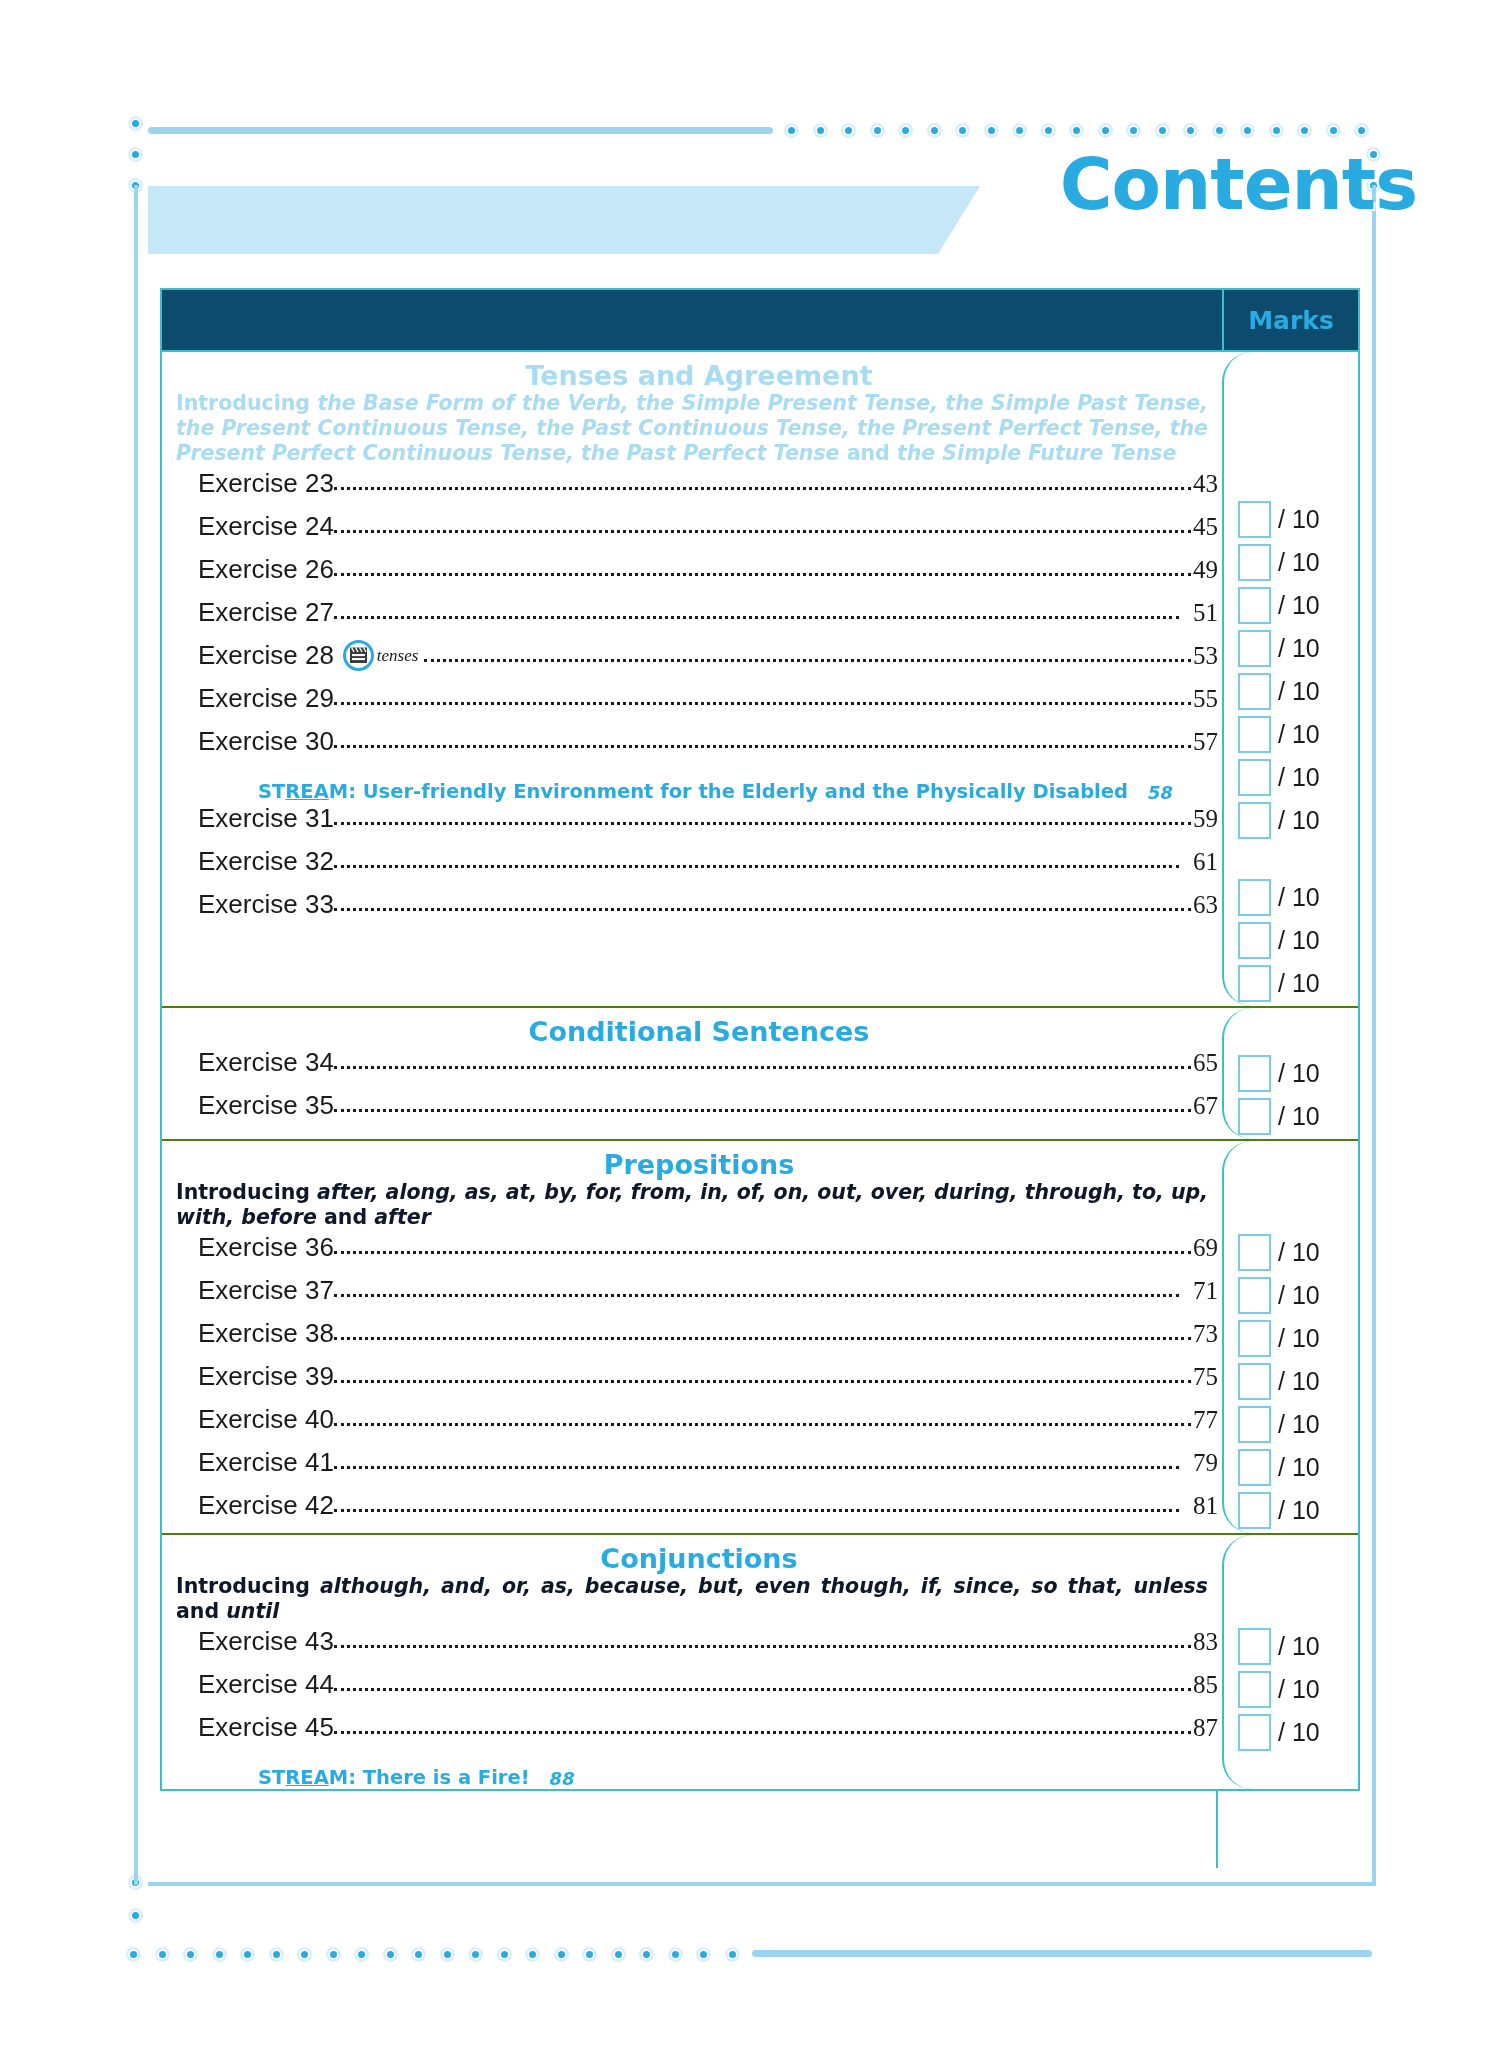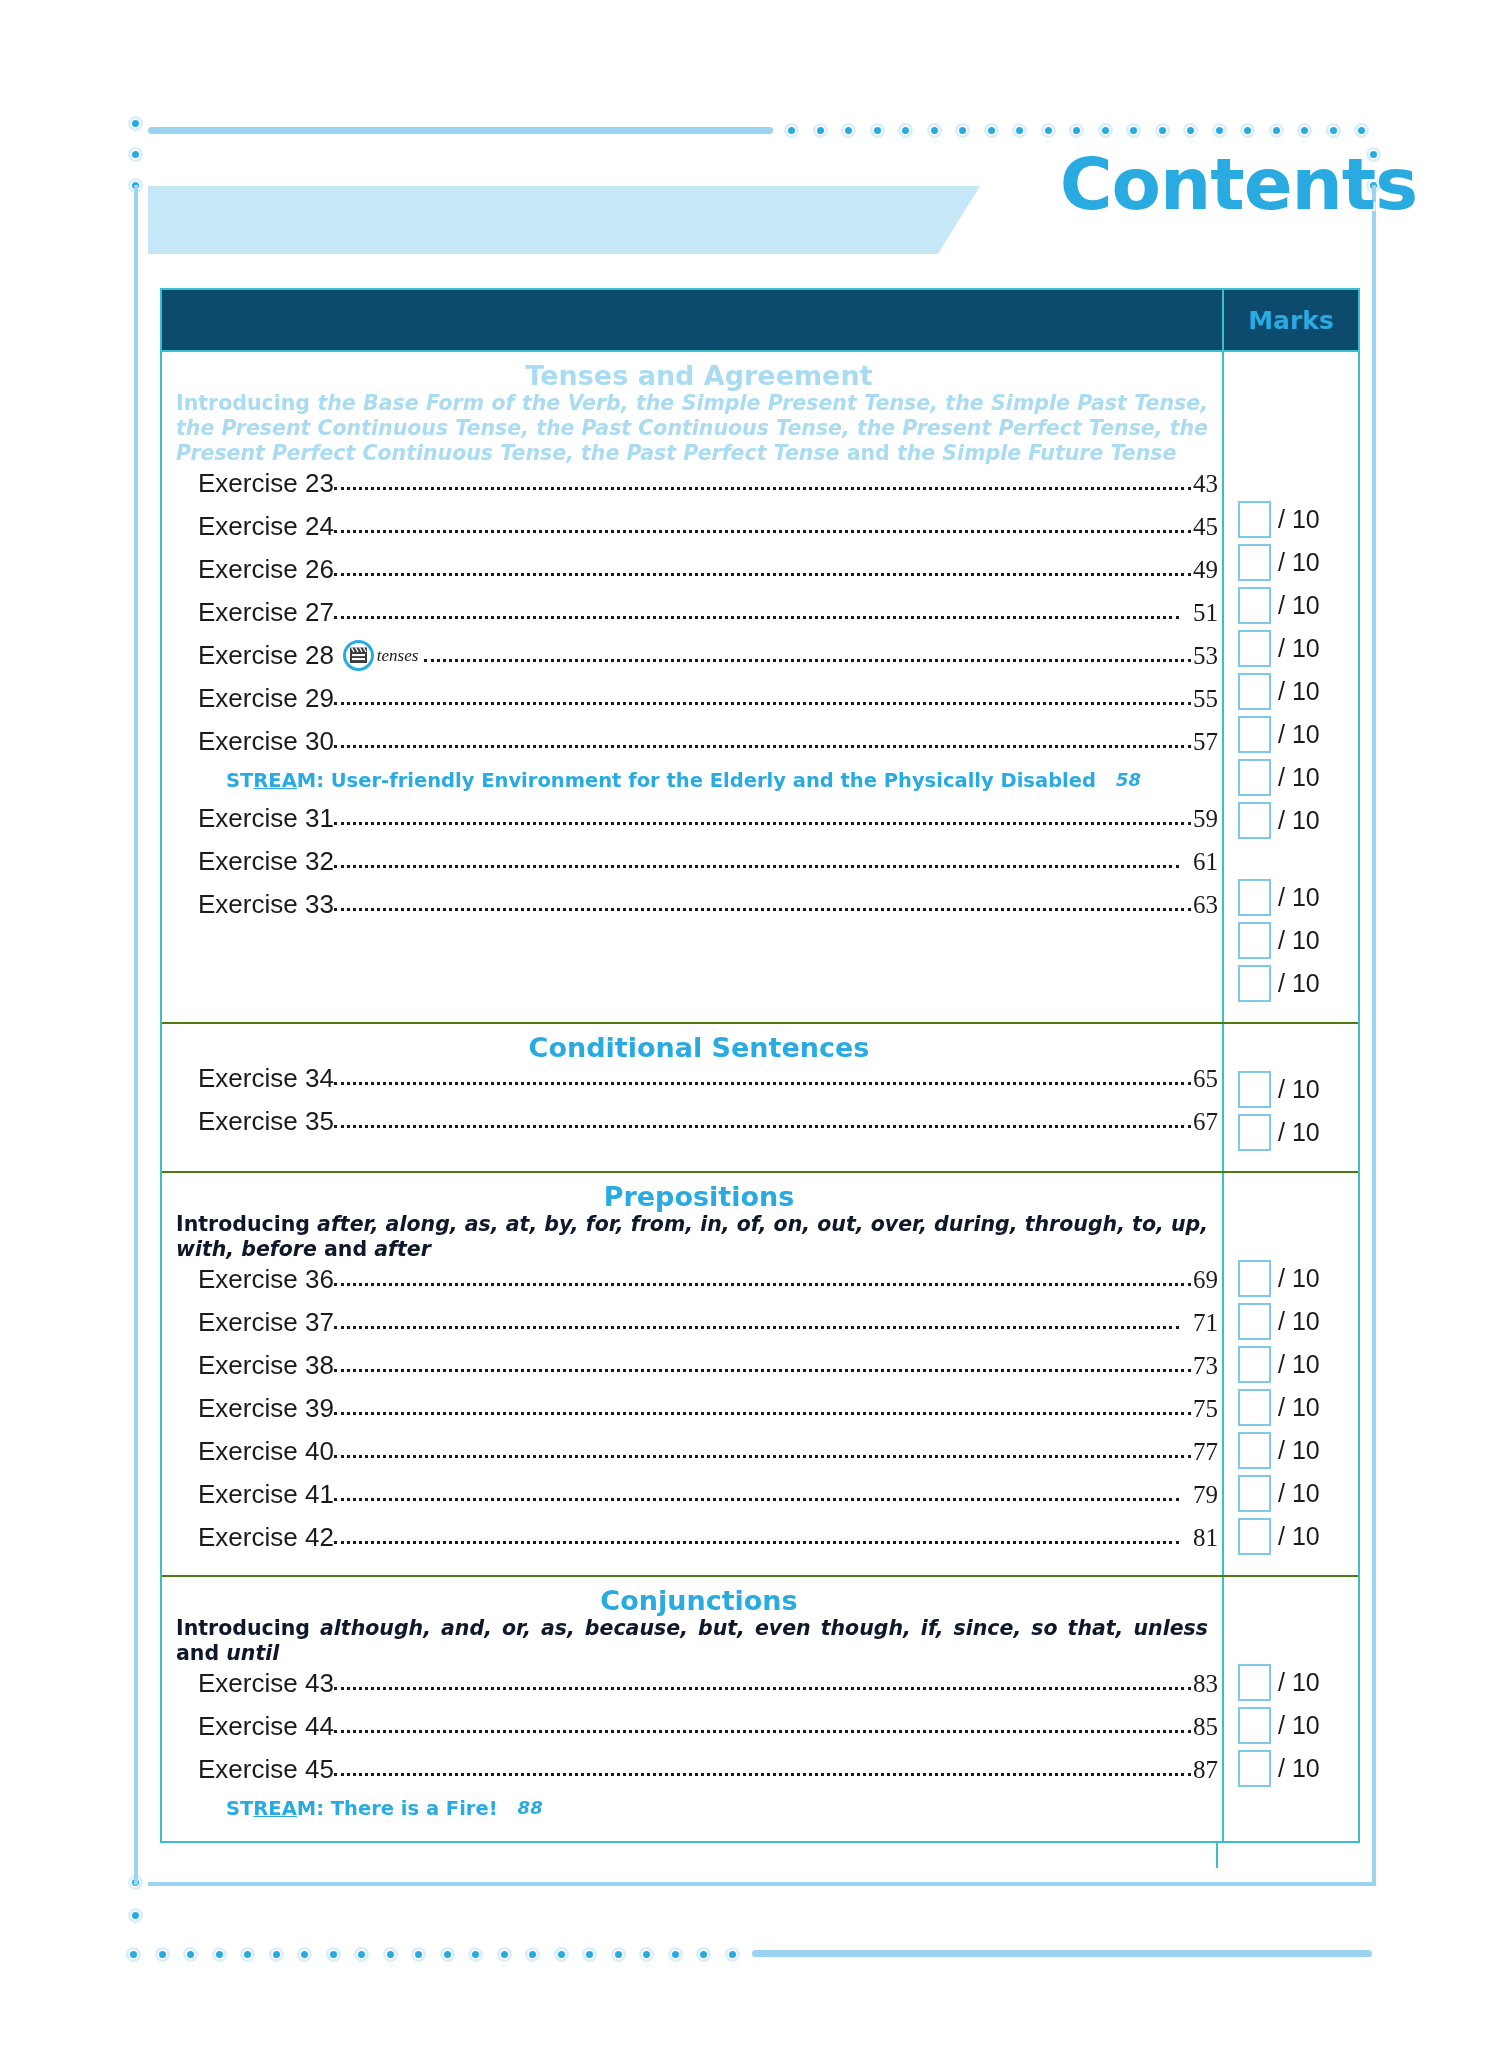--- a/index.html
+++ b/index.html
@@ -119,21 +119,22 @@
 
   .section{
     display:flex;
     border-top:2px solid #4d7c0f;
   }
   .section:first-of-type{ border-top:none; }
   .section-left{ flex:1; padding:0; min-width:0; }
   .section-right{
     width:136px; border-left:2px solid #39c0c8;
     display:flex; flex-direction:column; justify-content:flex-end;
-    padding-bottom:17px;
+    padding-bottom:1px;
+    border-radius:30px;
   }
 
   .section-title{
     font-size:27px; font-weight:bold; color:#29abe2;
     font-family:"DejaVu Sans", sans-serif;
     padding:9px 0 0 14px;
     line-height:1.12;
     text-align:center;
   }
   .section-title.faded{ color:#a9dcf2; }
@@ -183,21 +184,21 @@
   }
   .video-icon svg{ display:block; }
   .icon-caption{
     font-size:17px; font-style:italic; color:#1a1a1a;
     font-family:"Liberation Serif", serif;
     margin-left:1px; margin-right:6px;
   }
 
   
   .stream-row{
-    padding:0 12px 0 64px; height:34px; display:flex; align-items:flex-start;
+    padding:0 12px 0 64px; height:34px; display:flex; align-items:flex-end;margin-left:32px;
   }
   .stream-text{
     font-size:19.5px; font-weight:bold; color:#29abe2;
     font-family:"DejaVu Sans", sans-serif;
   }
   .stream-text .u{ text-decoration:underline; }
   .stream-page{
     font-size:18px; font-weight:bold; font-style:italic; color:#29abe2;
     font-family:"DejaVu Sans", sans-serif;
     margin-left:20px;

